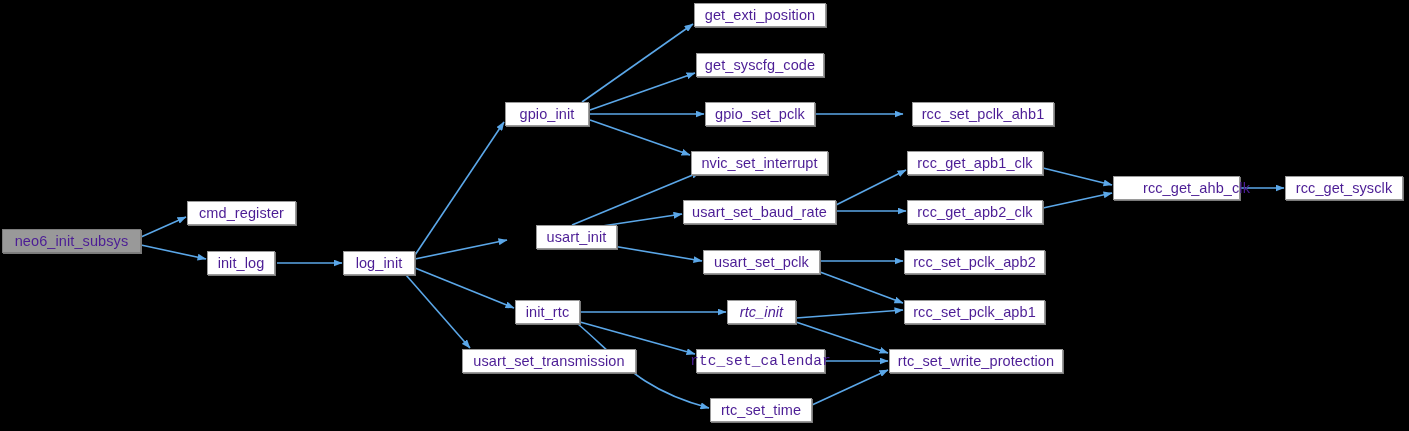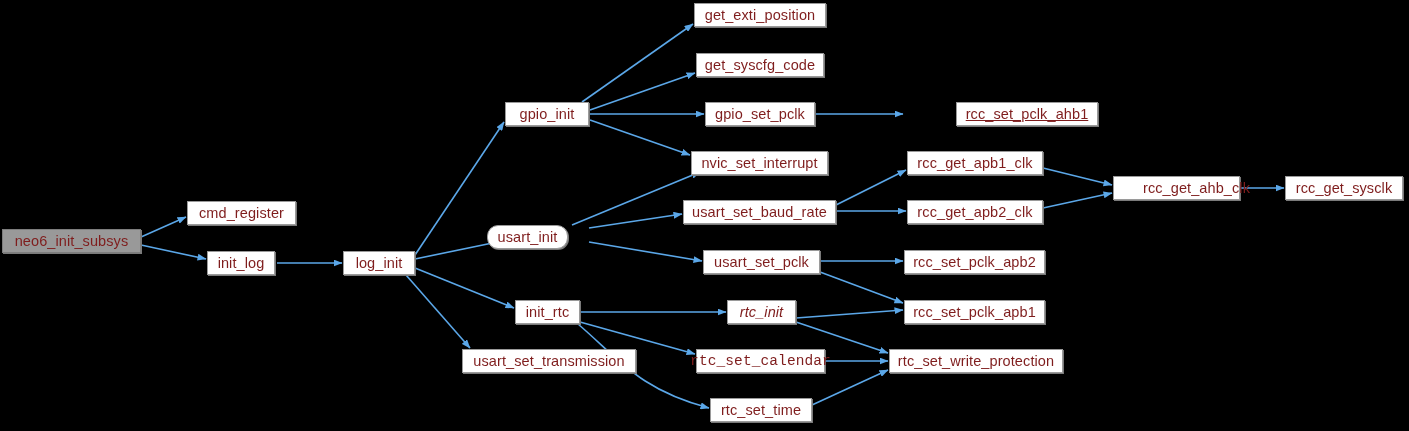--- a/index.html
+++ b/index.html
@@ -28,21 +28,21 @@
   }
   .node {
     position: absolute;
     box-sizing: border-box;
     background: #ffffff;
     border: 1px solid #9a9a9a;
     box-shadow: 1px 1px 0 0 #7a7a7a;
     display: flex;
     align-items: center;
     justify-content: center;
-    color: #7f1d1d;
+    color: #4c1d95;
     font-size: 14.5px;
     line-height: 1;
     letter-spacing: 0.1px;
     white-space: nowrap;
     user-select: none;
   }
   .node.highlight {
     background: #999999;
     border-color: #7d7d7d;
   }
@@ -101,21 +101,21 @@
       </div>
       <div class="node" style="left: 207px; top: 251px; width: 68px; height: 24px;">
         <span class="node-label">init_log</span>
       </div>
       <div class="node" style="left: 343px; top: 251px; width: 72px; height: 24px;">
         <span class="node-label">log_init</span>
       </div>
       <div class="node" style="left: 505px; top: 102px; width: 84px; height: 24px;">
         <span class="node-label">gpio_init</span>
       </div>
-      <div class="node" style="left: 487px; top: 225px; width: 81px; height: 24px; border-radius: 11px;">
+      <div class="node" style="left: 536px; top: 225px; width: 81px; height: 24px;">
         <span class="node-label">usart_init</span>
       </div>
       <div class="node" style="left: 515px; top: 300px; width: 65px; height: 24px;">
         <span class="node-label">init_rtc</span>
       </div>
       <div class="node" style="left: 462px; top: 349px; width: 174px; height: 24px;">
         <span class="node-label">usart_set_transmission</span>
       </div>
       <div class="node" style="left: 694px; top: 3px; width: 132px; height: 24px;">
         <span class="node-label">get_exti_position</span>
@@ -137,21 +137,21 @@
       </div>
       <div class="node" style="left: 727px; top: 300px; width: 69px; height: 24px; font-style: italic;">
         <span class="node-label">rtc_init</span>
       </div>
       <div class="node" style="left: 696px; top: 349px; width: 129px; height: 24px; font-family: Liberation Mono, monospace;">
         <span class="node-label">rtc_set_calendar</span>
       </div>
       <div class="node" style="left: 710px; top: 398px; width: 102px; height: 24px;">
         <span class="node-label">rtc_set_time</span>
       </div>
-      <div class="node" style="left: 956px; top: 102px; width: 142px; height: 24px; text-decoration: underline;">
+      <div class="node" style="left: 912px; top: 102px; width: 142px; height: 24px;">
         <span class="node-label">rcc_set_pclk_ahb1</span>
       </div>
       <div class="node" style="left: 907px; top: 151px; width: 136px; height: 24px;">
         <span class="node-label">rcc_get_apb1_clk</span>
       </div>
       <div class="node" style="left: 907px; top: 200px; width: 136px; height: 24px;">
         <span class="node-label">rcc_get_apb2_clk</span>
       </div>
       <div class="node" style="left: 904px; top: 250px; width: 141px; height: 24px;">
         <span class="node-label">rcc_set_pclk_apb2</span>

